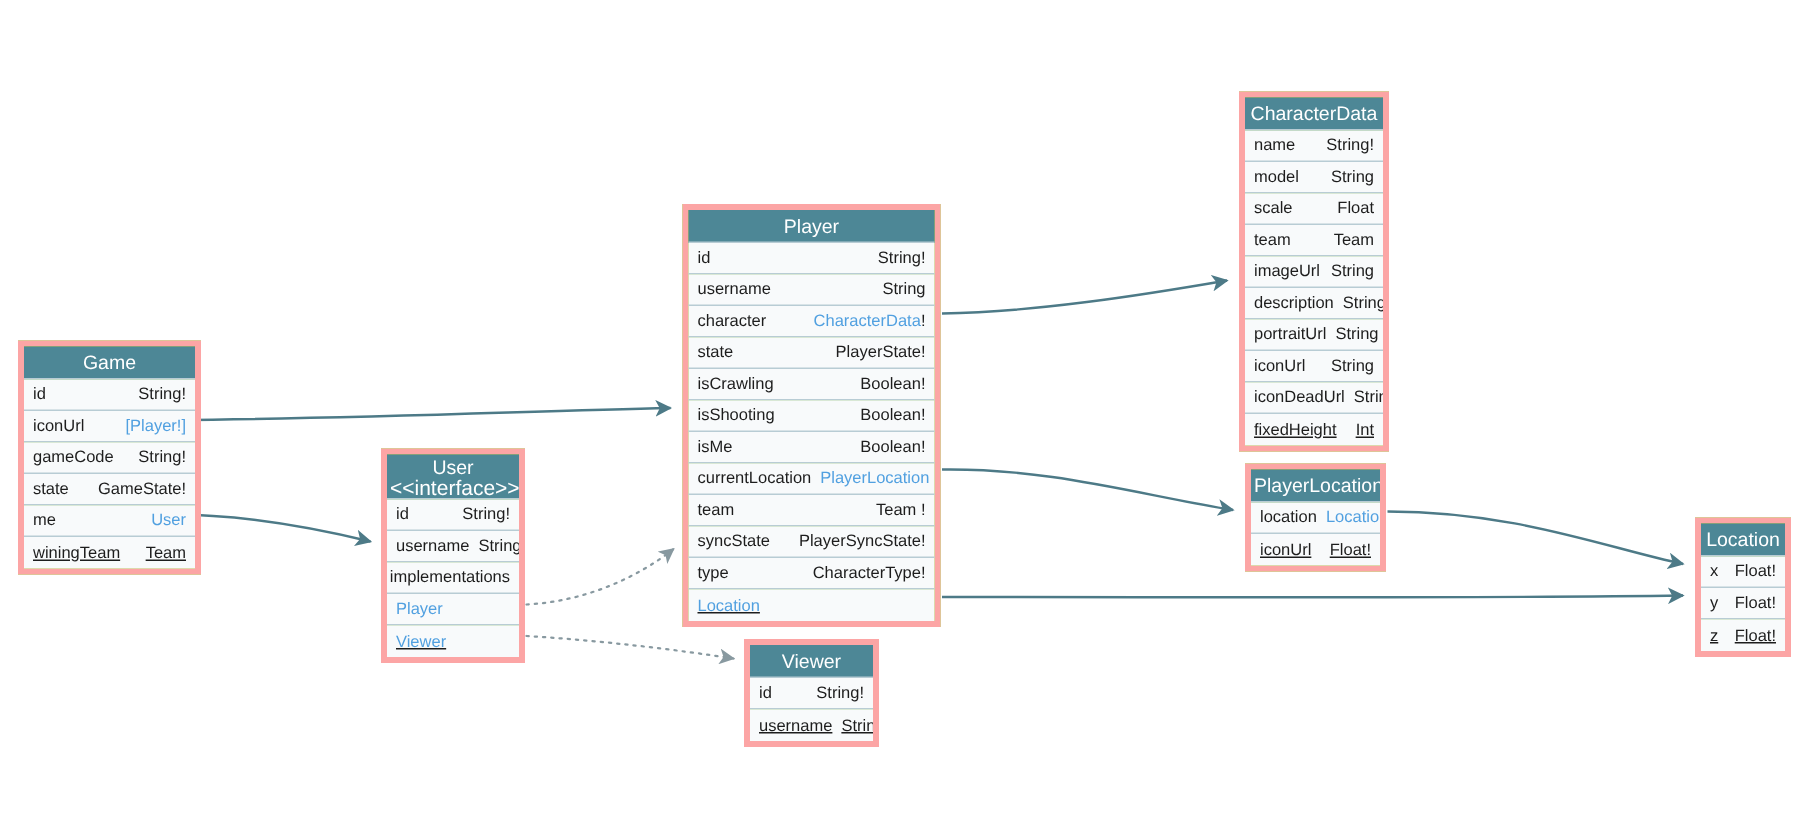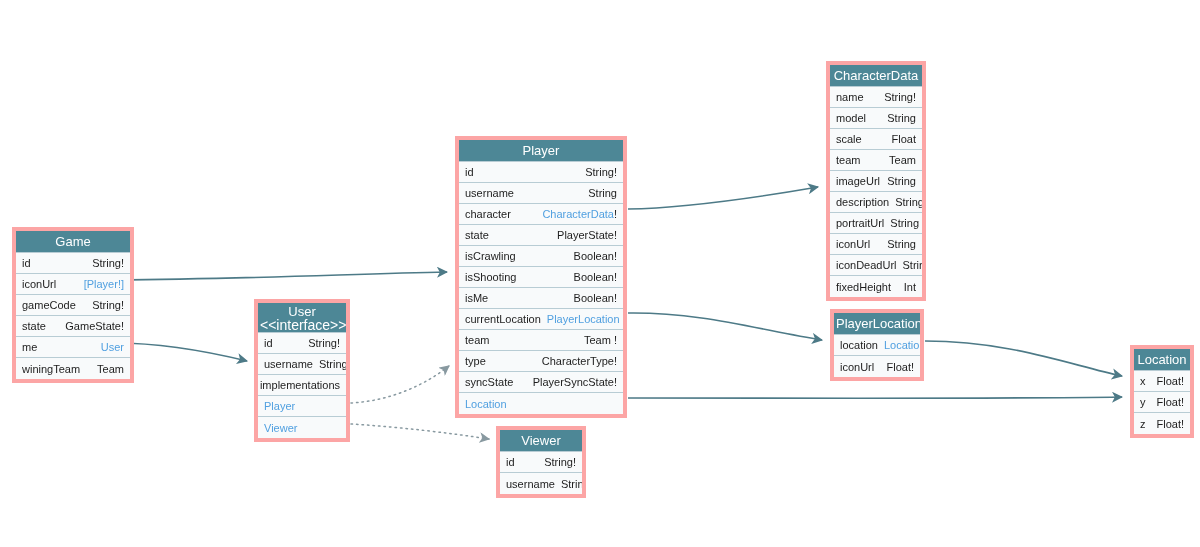--- a/index.html
+++ b/index.html
@@ -61,20 +61,21 @@
     background: #f8fafb;
     padding: 0 6px;
     display: flex;
     align-items: center;
     justify-content: space-between;
     white-space: nowrap;
     overflow: hidden;
   }
   .row:last-child {
     border-bottom: none;
+    text-decoration: underline;
   }
   .row .fname {
     flex: 0 0 auto;
     padding-right: 6px;
   }
   .row .ftype {
     flex: 0 0 auto;
   }
   .row.center {
     justify-content: flex-end;
@@ -216,28 +217,28 @@
     </div>
     <div class="row">
       <span class="fname">currentLocation</span>
       <span class="ftype"><span class="link">PlayerLocation</span></span>
     </div>
     <div class="row">
       <span class="fname">team</span>
       <span class="ftype">Team !</span>
     </div>
     <div class="row">
+      <span class="fname">syncState</span>
+      <span class="ftype">PlayerSyncState!</span>
+    </div>
+    <div class="row">
       <span class="fname">type</span>
       <span class="ftype">CharacterType!</span>
     </div>
     <div class="row">
-      <span class="fname">syncState</span>
-      <span class="ftype">PlayerSyncState!</span>
-    </div>
-    <div class="row">
       <span class="ftype link-all">Location</span>
     </div>
   </div>
 
   <div class="entity" id="ent-chardata">
     <div class="entity-header">CharacterData</div>
     <div class="row">
       <span class="fname">name</span>
       <span class="ftype">String!</span>
     </div>

